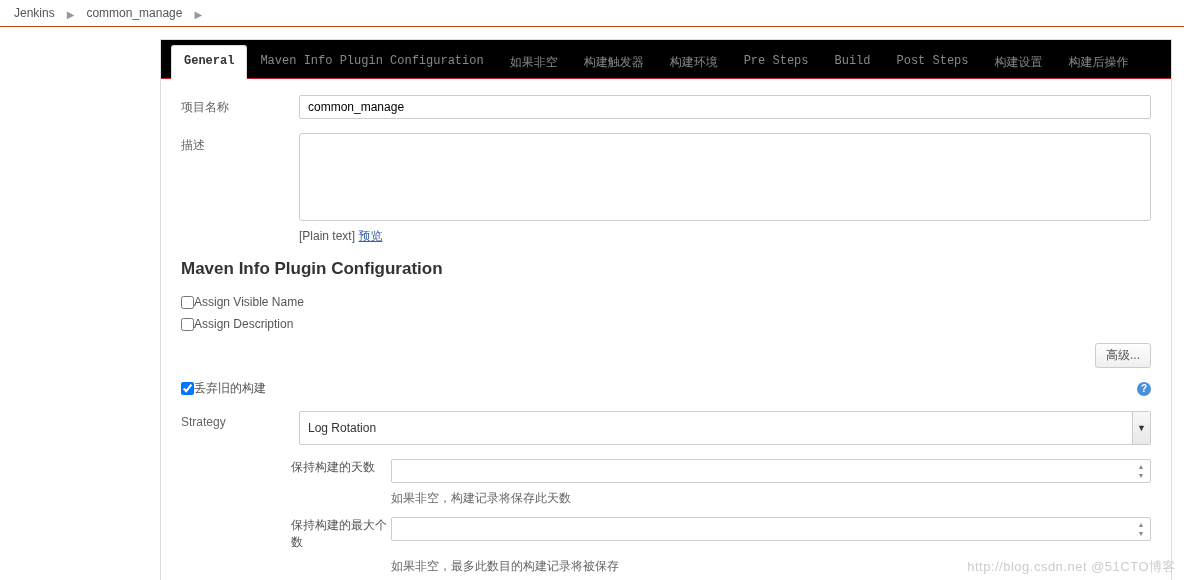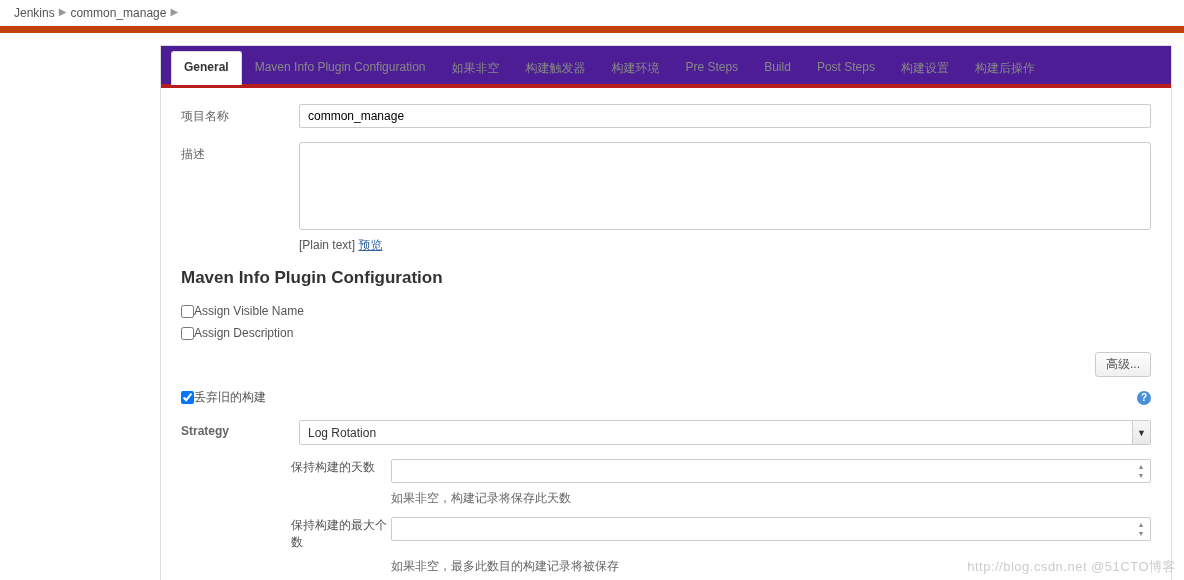--- a/index.html
+++ b/index.html
@@ -5,40 +5,41 @@
     * { box-sizing: border-box; margin: 0; padding: 0; }
     body {
       font-family: Helvetica, Arial, sans-serif;
       font-size: 13px;
       color: #333;
       background: #fff;
       width: 1184px;
     }
     .breadcrumbs {
       display: flex;
-      align-items: flex-start;
+      align-items: flex-end;
       padding: 6px 14px;
-      border-bottom: 7px solid #c2410c;
+      border-bottom: 1px solid #c2410c;
       font-size: 12px;
       color: #666;
-      gap: 4px;
+      gap: 12px;
     }
     .breadcrumbs .sep { color: #999; font-size: 10px; }
     .breadcrumbs a { color: #555; text-decoration: none; cursor: pointer; }
     .main {
       margin: 12px 12px 0 160px;
       border: 1px solid #ddd;
       background: #fff;
       padding-top: 0;
     }
     .tabs {
       display: flex;
-      border-bottom: 4px solid #b91c1c;
+      border-bottom: 1px solid #b91c1c;
       padding: 4px 4px 0 10px;
-      background: #4c1d95;
+      background: #000000;
+      font-family: Liberation Mono, monospace;
     }
     .tab {
       padding: 8px 12px;
       color: #888;
       font-size: 12px;
       cursor: pointer;
       border: 1px solid transparent;
       border-bottom: none;
       background: transparent;
       position: relative;
@@ -113,27 +114,27 @@
     }
     .btn {
       background: linear-gradient(#fefefe, #efefef);
       border: 1px solid #ccc;
       border-radius: 3px;
       padding: 3px 10px;
       font-size: 12px;
       cursor: pointer;
       color: #555;
     }
-    .strategy-row .form-label { width: 110px; font-weight: bold; }
+    .strategy-row .form-label { width: 110px; }
     .strategy-select {
       flex: 1;
       display: flex;
       border: 1px solid #ccc;
       border-radius: 2px;
-      height: 25px;
+      height: 34px;
       align-items: center;
     }
     .strategy-select .sel-text { flex: 1; padding: 0 8px; font-size: 12px; }
     .strategy-select .sel-btn {
       width: 18px;
       height: 100%;
       background: linear-gradient(#f8f8f8, #e8e8e8);
       border-left: 1px solid #ccc;
       display: flex;
       align-items: center;

